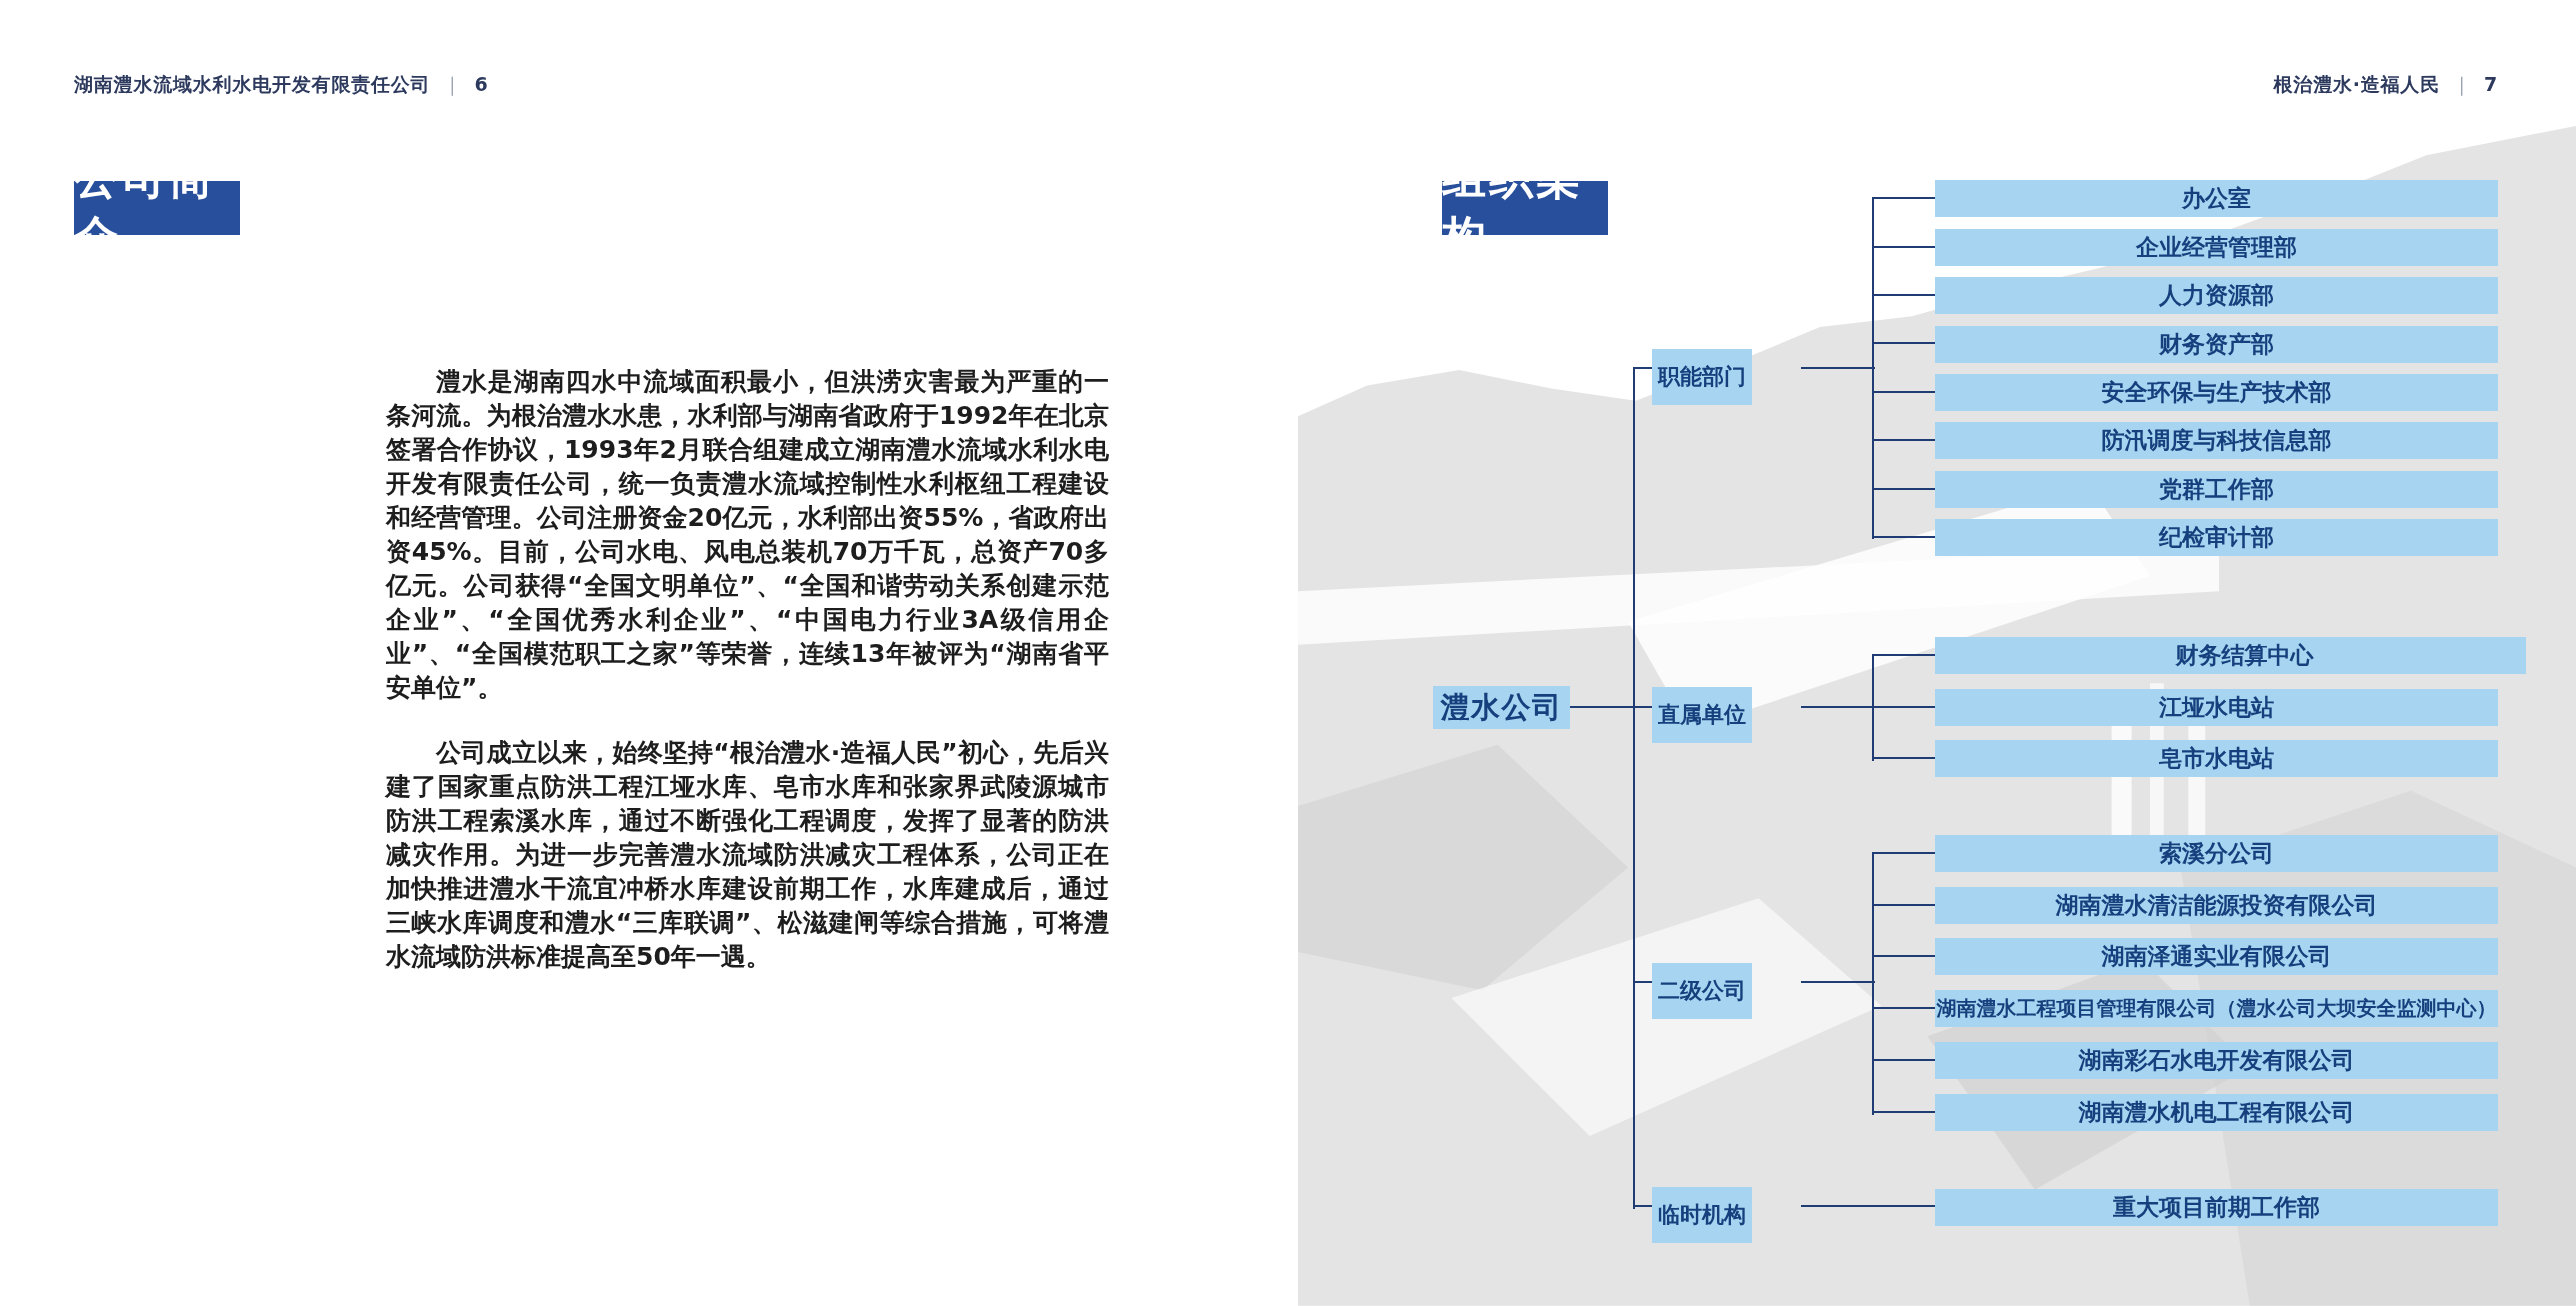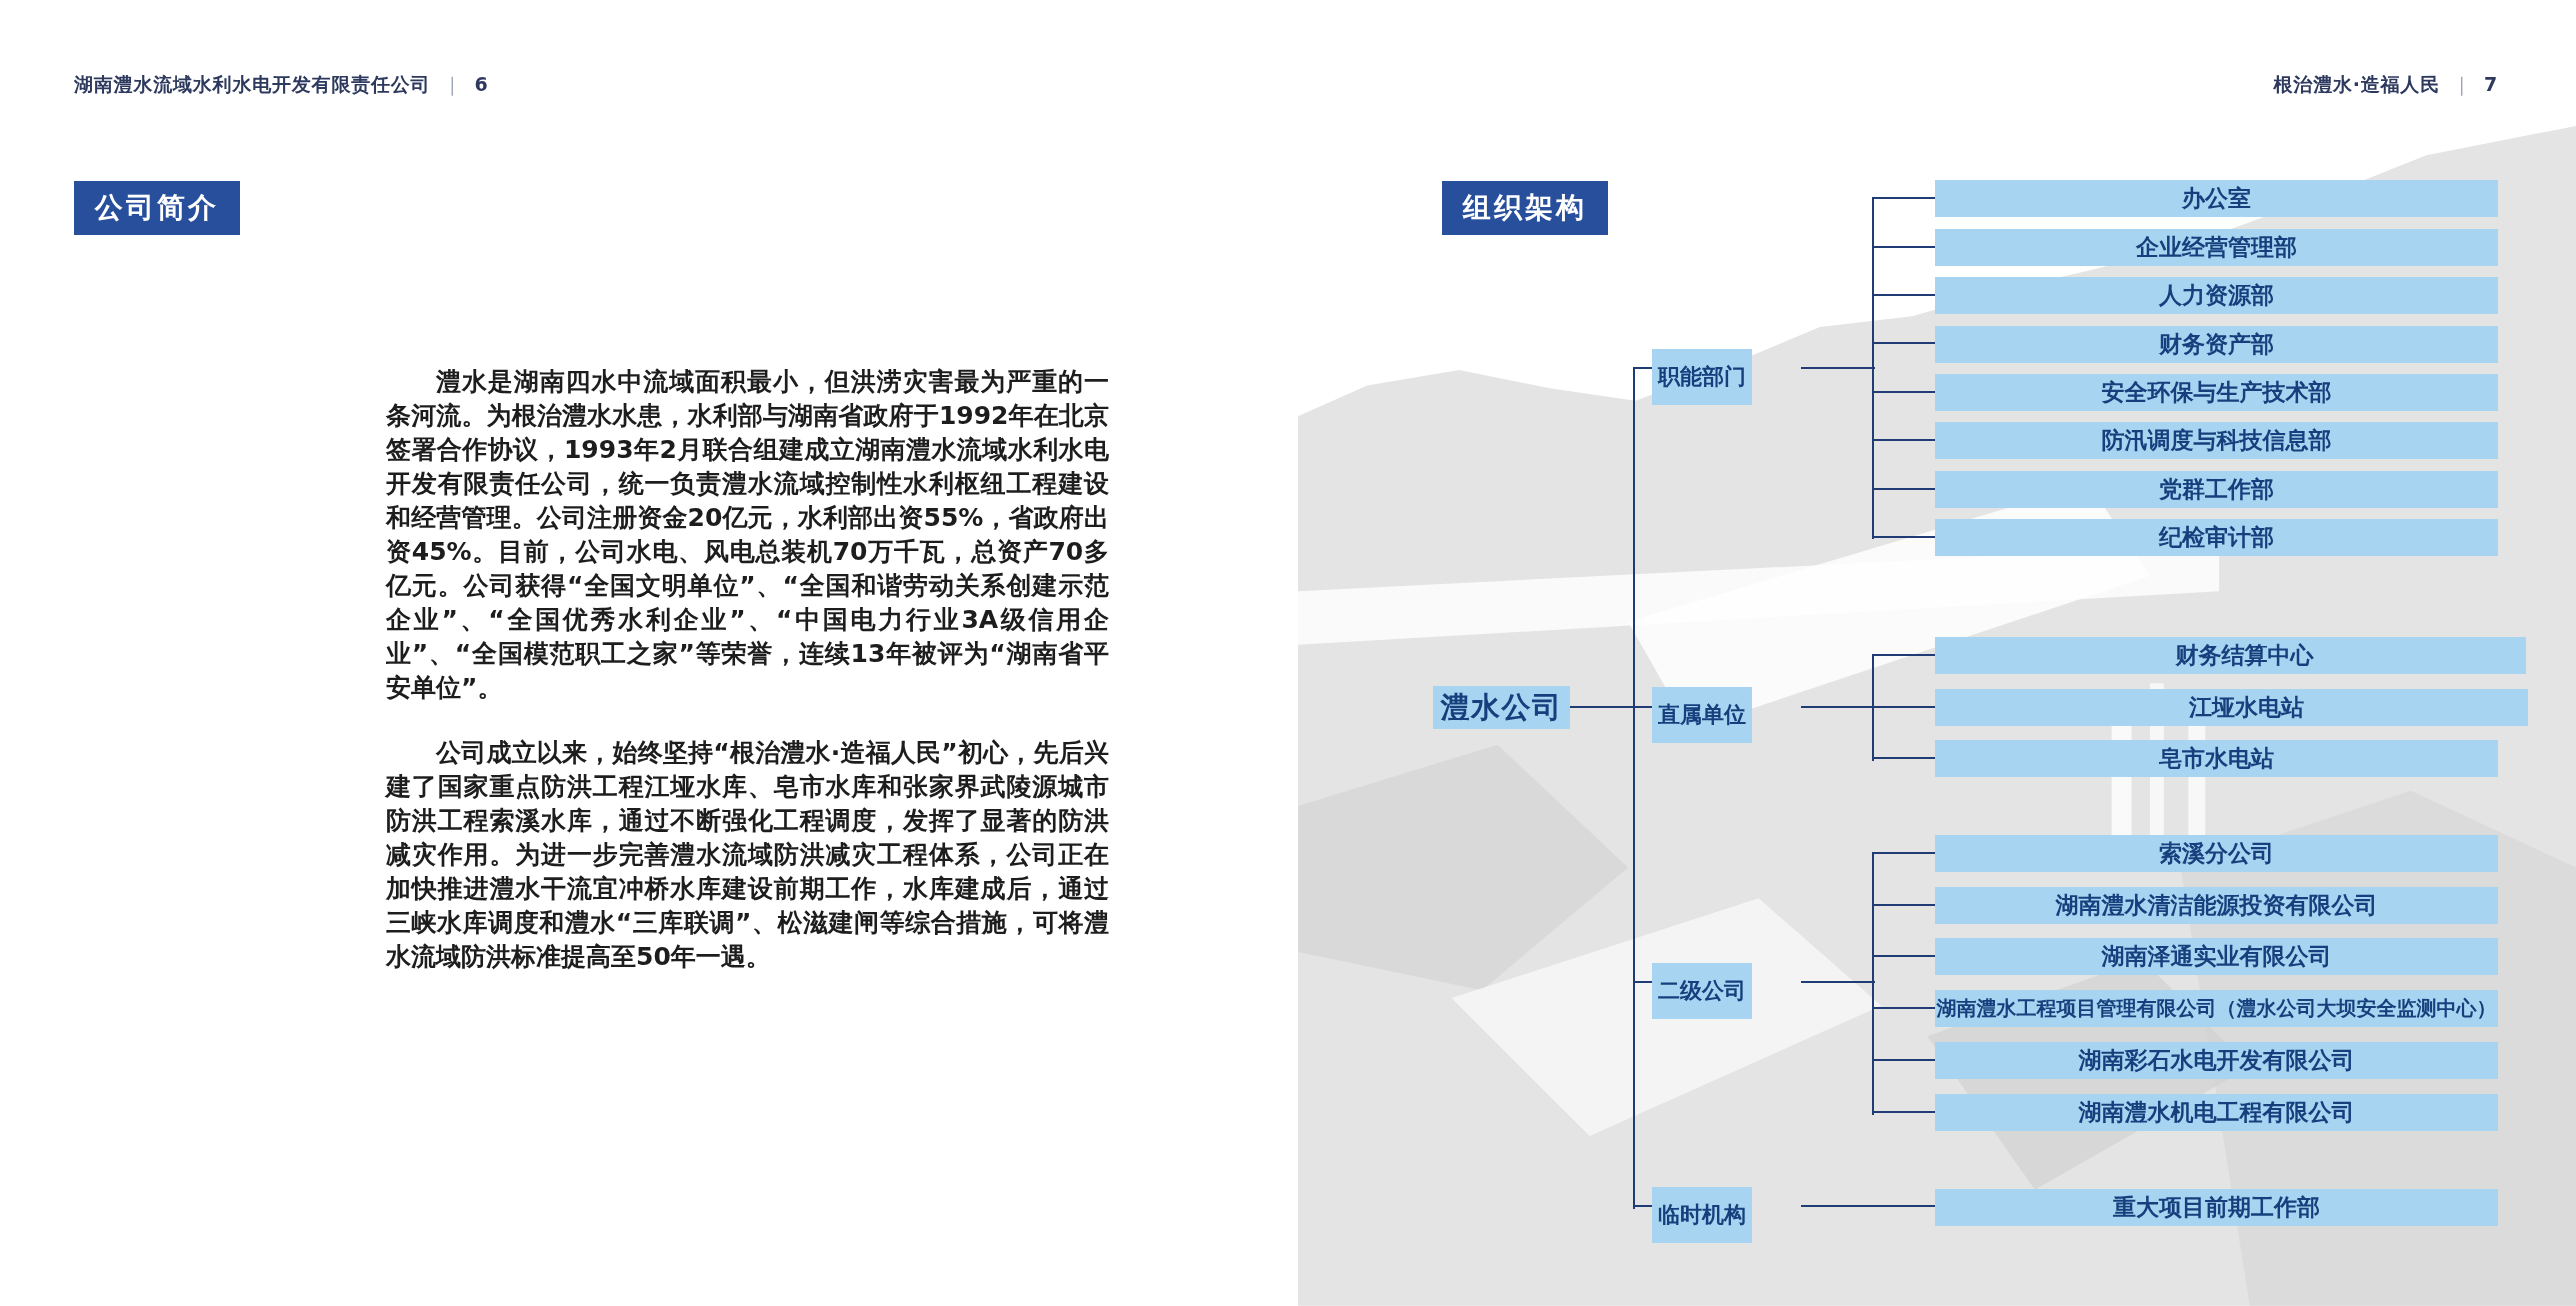--- a/index.html
+++ b/index.html
@@ -5,21 +5,21 @@
   html,body{margin:0;padding:0;background:#fff;}
   #spread{
     position:relative;width:2576px;height:1306px;background:#ffffff;
     overflow:hidden;font-family:"DejaVu Sans",sans-serif;
   }
   .pg-header{position:absolute;top:72px;font-size:19px;font-weight:700;color:#2d3a5e;letter-spacing:0.8px;z-index:3;white-space:nowrap;}
   .pg-header .sep{color:#8a94a6;font-weight:400;margin:0 12.3px;}
   .pg-header .num{font-weight:700;}
   .title-box{
     position:absolute;top:181px;width:166px;height:54px;background:#274f9c;color:#ffffff;
-    font-size:28px;font-weight:700;letter-spacing:3.1px;display:flex;align-items:center;justify-content:center;z-index:3;
+    font-size:44px;font-weight:700;letter-spacing:3.1px;display:flex;align-items:center;justify-content:center;z-index:3;
   }
   .body-text{
     position:absolute;left:386px;top:365px;width:723px;font-size:25px;line-height:34px;
     color:#1d1d1d;text-align:justify;font-weight:600;z-index:2;
   }
   .para{margin:0 0 31px 0;text-indent:2em;}
   .bg-photo{position:absolute;left:1298px;top:115px;z-index:0;}
   .ln{position:absolute;background:#1f3d74;z-index:1;}
   .obox{
     position:absolute;background:#a7d5f1;color:#15407d;font-weight:700;
@@ -116,21 +116,21 @@
     <div class="obox child" style="top:180px;">办公室</div>
     <div class="obox child" style="top:229px;">企业经营管理部</div>
     <div class="obox child" style="top:277px;">人力资源部</div>
     <div class="obox child" style="top:326px;">财务资产部</div>
     <div class="obox child" style="top:374px;">安全环保与生产技术部</div>
     <div class="obox child" style="top:422px;">防汛调度与科技信息部</div>
     <div class="obox child" style="top:471px;">党群工作部</div>
     <div class="obox child" style="top:519px;">纪检审计部</div>
 
     <div class="obox child" style="top:637px;padding-left:28px;">财务结算中心</div>
-    <div class="obox child" style="top:689px;padding-left:30px;">江垭水电站</div>
+    <div class="obox child" style="top:689px;">江垭水电站</div>
     <div class="obox child" style="top:740px;">皂市水电站</div>
 
     <div class="obox child" style="top:835px;">索溪分公司</div>
     <div class="obox child" style="top:887px;">湖南澧水清洁能源投资有限公司</div>
     <div class="obox child" style="top:938px;">湖南泽通实业有限公司</div>
     <div class="obox child" style="top:990px;font-size:20px;">湖南澧水工程项目管理有限公司（澧水公司大坝安全监测中心）</div>
     <div class="obox child" style="top:1042px;">湖南彩石水电开发有限公司</div>
     <div class="obox child" style="top:1094px;">湖南澧水机电工程有限公司</div>
 
     <div class="obox child" style="top:1189px;">重大项目前期工作部</div>

